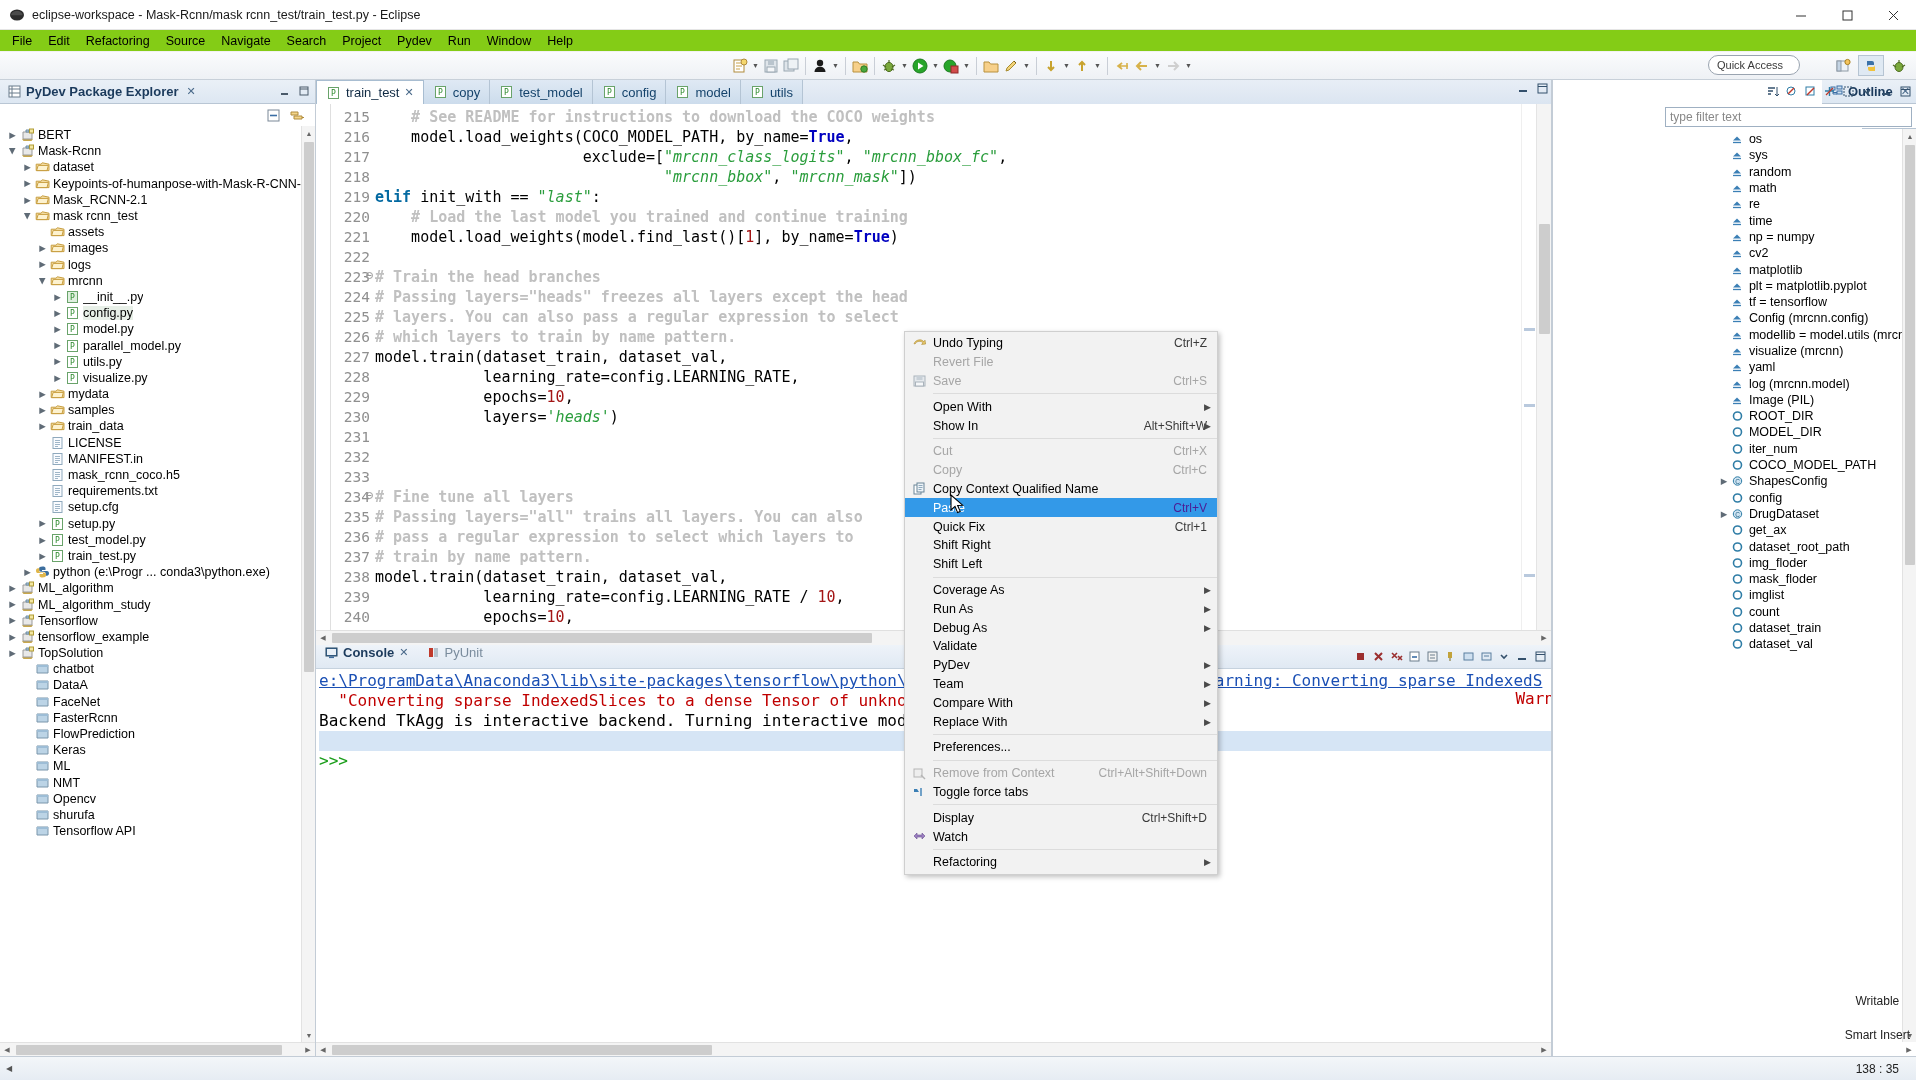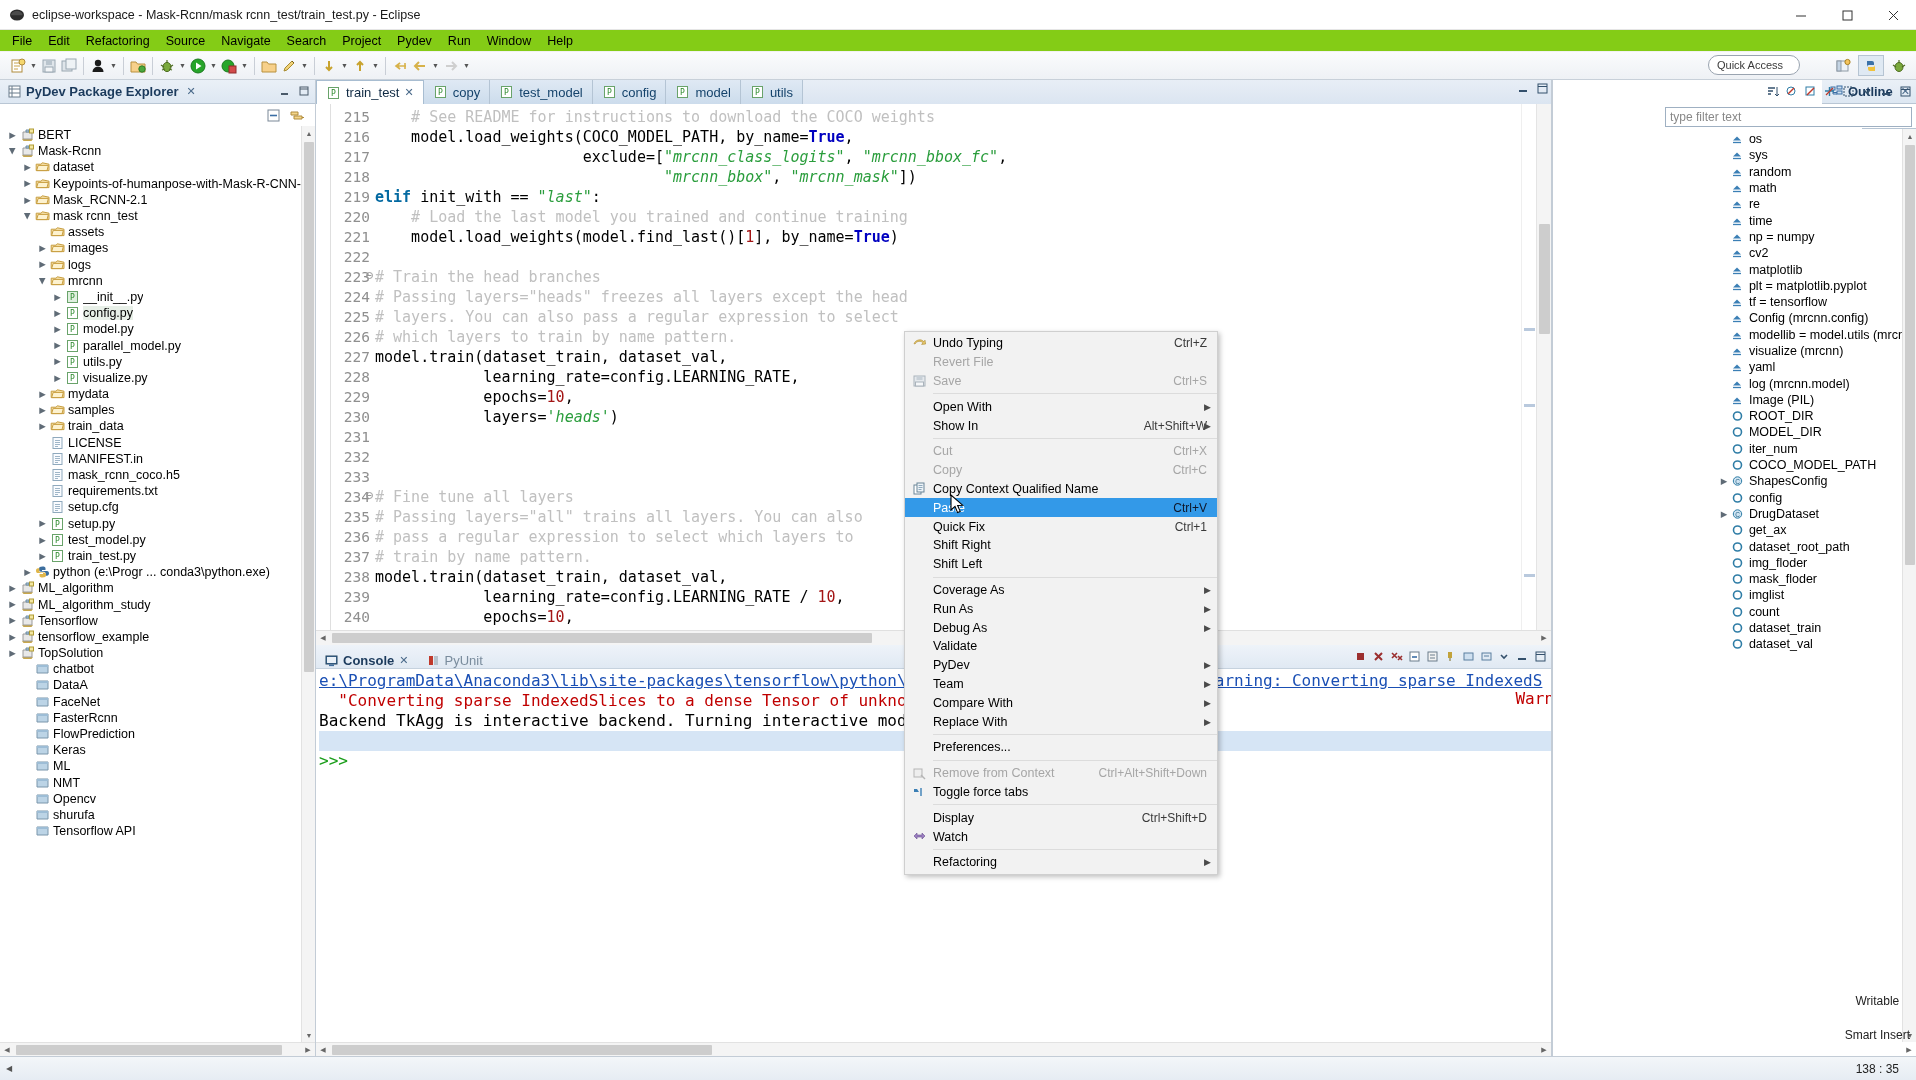--- a/index.html
+++ b/index.html
@@ -32,21 +32,21 @@
   .menubar {
     height:22px; background:#84cc16; display:flex; align-items:center;
     padding-left:4px; flex:none; border-bottom:1px solid #f2f2f2;
   }
   .menubar .mi { padding:2px 8px; font-size:12.5px; color:#000; cursor:default; }
 
   
   .toolbar {
     height:28px; background:linear-gradient(#fbfcfd,#eef1f5);
     border-bottom:1px solid #c8d0d9; display:flex; align-items:center;
-    padding-left:8px; flex:none; position:relative;
+    padding-left:8px; flex:none; position:relative;justify-content:center;
   }
   .tb-btn { width:20px; height:22px; display:flex; align-items:center; justify-content:center; }
   .tb-arrow { width:11px; height:22px; display:flex; align-items:center; justify-content:center; font-size:7px; color:#555; }
   .tb-sep { width:1px; height:18px; background:#c9ced6; margin:0 4px; }
   .quickaccess {
     position:absolute; right:116px; top:3px; height:20px; width:92px;
     border:1px solid #9aa4b0; background:#fff; border-radius:10px;
     font-size:11px; color:#3a3a3a; display:flex; align-items:center; padding-left:8px;
   }
   .persp-btns { position:absolute; right:4px; top:3px; display:flex; gap:2px; }
@@ -108,33 +108,33 @@
   .code-wrap { flex:1; display:flex; min-height:0; position:relative; background:#fff; }
   .ann-ruler { width:15px; background:#fff; border-right:1px solid #dfdfdf; flex:none; }
   .gutter { width:44px; background:#fff; text-align:right; padding-right:5px; flex:none; color:#8f8f8f; font-family:"DejaVu Sans Mono", monospace; font-size:14.5px; line-height:20px; padding-top:3px;}
   .gutter .ln { height:20px; position:relative; }
   .gutter .fold { position:absolute; right:-3px; top:5px; width:7px; height:7px; }
   .code {
     flex:1; font-family:"DejaVu Sans Mono", monospace; font-size:15px; line-height:20px;
     padding-top:3px; white-space:pre; overflow:hidden; color:#000;
   }
   .code .cl { height:20px; }
-  .cmt { color:#c0c0c0; }
+  .cmt { color:#c0c0c0;font-weight:bold; }
   .kw  { color:#0369a1; font-weight:bold; }
   .kwb { color:#0000c0; font-weight:bold; }
   .str { color:#2a9d3c; font-style:italic; }
   .num { color:#a31515; }
   .ov-ruler { width:15px; background:#fff; flex:none; position:relative; border-left:1px solid #efefef; }
   .ov-mark { position:absolute; right:1px; width:11px; height:3px; background:#b9c9dd; }
   .ed-vscroll { width:15px; background:#f4f4f4; border-left:1px solid #e4e4e4; position:relative; flex:none; }
   .ed-hscroll { height:15px; background:#f4f4f4; border-top:1px solid #e0e0e0; position:relative; flex:none; }
 
   
   .console-area { flex:1; display:flex; flex-direction:column; min-height:0; background:#fff; border-right:1px solid #c3ccd6;}
-  .ctabbar { height:24px; background:linear-gradient(#eef3f9,#e0e9f3); display:flex; align-items:flex-end; position:relative; flex:none; border-bottom:1px solid #c6d2de;}
+  .ctabbar { height:24px; background:linear-gradient(#eef3f9,#e0e9f3); display:flex; align-items:flex-start; position:relative; flex:none; border-bottom:1px solid #c6d2de;}
   .ctab { display:flex; align-items:center; gap:5px; padding:0 9px; font-size:13px; font-weight:bold; color:#1b3a5c; }
   .ctab.inactive { color:#7a8c9d; font-weight:normal; }
   .ctools { position:absolute; right:3px; top:3px; display:flex; gap:2px; align-items:center; }
   .ctool { width:16px; height:17px; display:flex; align-items:center; justify-content:center; }
   .console-body { flex:1; overflow:hidden; background:#fff; position:relative; padding:2px 0 0 3px; }
   .cline { font-family:"DejaVu Sans Mono", monospace; font-size:16px; line-height:20px; white-space:pre; }
   .cline.meta { font-family:"Liberation Sans",sans-serif; font-size:11.5px; color:#222; line-height:15px; }
   .cline.link { color:#1a4fb4; text-decoration:underline; }
   .cline.warn { color:#c00000; }
   .cline.prompt { color:#1b9e1b; }
@@ -173,21 +173,21 @@
     font-size:12.5px;
   }
   .ctxitem { height:18.8px; display:flex; align-items:center; position:relative; padding-left:0; }
   .ctxitem .ic { width:28px; display:flex; align-items:center; justify-content:center; flex:none; }
   .ctxitem .lb { flex:1; color:#000; }
   .ctxitem .sc { color:#3a3a3a; font-size:12px; padding-right:10px; }
   .ctxitem .sub { position:absolute; right:6px; font-size:9px; color:#4a4a4a; }
   .ctxitem.disabled .lb,.ctxitem.disabled .sc { color:#a6a6a6; }
   .ctxitem.sel { background:#3399e8; }
   .ctxitem.sel .lb { color:#fff; }
-  .ctxitem.sel .sc { color:#0f172a; }
+  .ctxitem.sel .sc { color:#4c1d95; }
   .ctxsep { height:1px; background:#dcdcdc; margin:3px 0 3px 28px; }
   .cursor-arrow { position:absolute; left:950px; top:494px; z-index:60; }
 
   svg { display:block; }
 </style>
 </head>
 <body>
 
 <div class="app">
 

